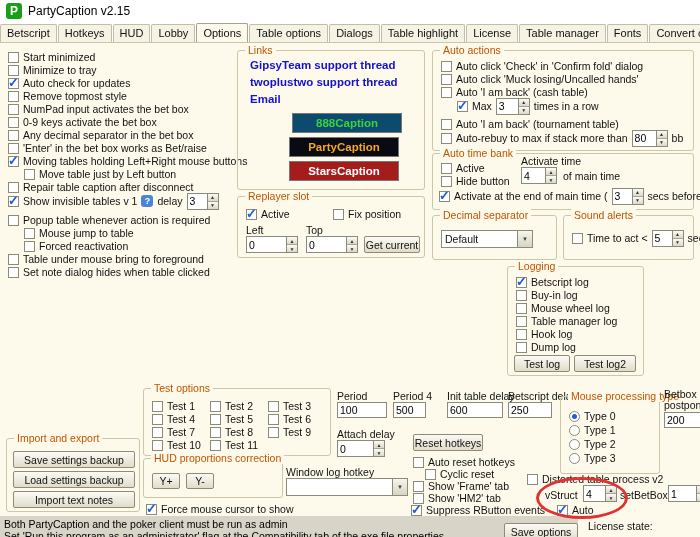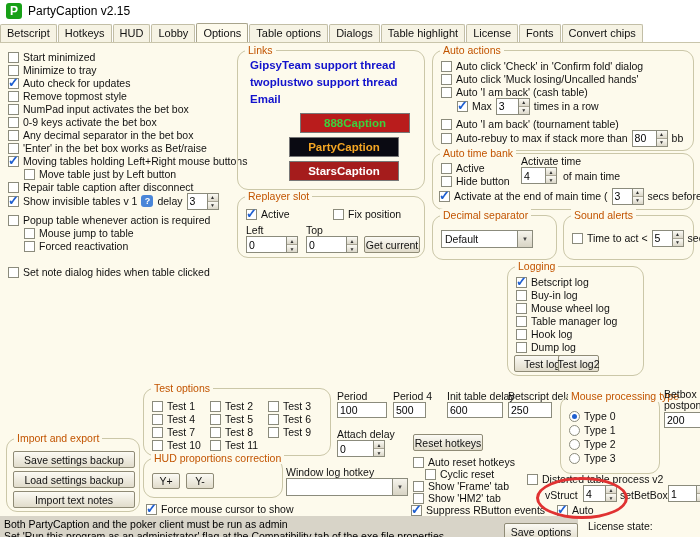--- a/index.html
+++ b/index.html
@@ -4,21 +4,21 @@
 <style>
 *{margin:0;padding:0;box-sizing:border-box}
 body{font-family:"Liberation Sans",sans-serif;background:#9a9a9a}
 #window{position:relative;width:700px;height:537px;overflow:hidden;background:#fdfaec;font-size:10.5px;color:#111}
 .titlebar{position:absolute;left:0;top:0;width:700px;height:22px;background:#fff}
 .app-icon{position:absolute;left:6px;top:3px;width:16px;height:16px;background:#17a017;color:#fff;font-weight:bold;font-size:12px;display:flex;align-items:center;justify-content:center;border-radius:3px}
 .title-text{position:absolute;left:28px;top:4px;font-size:12px;color:#000;white-space:nowrap}
 .tabbar{position:absolute;left:0;top:22px;width:700px;height:21px;background:#fff;border-bottom:1px solid #c9c5ab;display:flex;align-items:flex-end;overflow:hidden}
 .tab{flex:0 0 auto;height:18px;line-height:17px;padding:0 6px;border:1px solid #c2bea6;border-bottom:none;border-radius:2px 2px 0 0;margin-right:1px;background:#f6f3e4;white-space:nowrap;font-size:11px;cursor:default}
 .tab.active{background:#fdfaec;height:20px;line-height:19px;margin-bottom:-1px;border-color:#a8a48c}
-.group{position:absolute;border:1px solid #cbc7a8;border-radius:11px}
+.group{position:absolute;border:1px solid #cbc7a8;border-radius:3px}
 .gtitle{position:absolute;top:-7px;left:7px;background:#fdfaec;padding:0 3px;color:#c25400;white-space:nowrap}
 .lbl{position:absolute;white-space:nowrap}
 .cb,.rb{position:absolute;display:flex;align-items:center;gap:4px;white-space:nowrap;height:14px;cursor:default}
 .bx{flex:0 0 auto;width:11px;height:11px;background:#fff;border:1px solid #8b8b7c;position:relative}
 .cb.on .bx::after{content:"✓";position:absolute;left:-1px;top:-4px;color:#1f5fd0;font-weight:900;font-size:13px}
 .circ{flex:0 0 auto;width:11px;height:11px;border:1px solid #8b8b7c;border-radius:50%;background:#fff;position:relative}
 .rb.on .circ::after{content:"";position:absolute;left:2px;top:2px;width:5px;height:5px;border-radius:50%;background:#1f5fd0}
 .edit{position:absolute;height:16px;background:#fff;border:1px solid #8b8b7c;font-size:10.5px;padding:0 2px;font-family:inherit;color:#000}
 .spin{position:absolute;display:flex;height:17px}
 .cb .spin,.flexrow .spin{position:static;flex:0 0 auto}
@@ -51,20 +51,21 @@
   <div class="tabbar">
     <div class="tab">Betscript</div>
     <div class="tab">Hotkeys</div>
     <div class="tab">HUD</div>
     <div class="tab">Lobby</div>
     <div class="tab active">Options</div>
     <div class="tab">Table options</div>
     <div class="tab">Dialogs</div>
     <div class="tab">Table highlight</div>
     <div class="tab">License</div>
+    <div class="tab">Table manager</div>
     <div class="tab">Fonts</div>
     <div class="tab">Convert chips</div>
 
   </div>
 
   <label class="cb" style="left:8px;top:50px">
       <span class="bx"></span>
       <span>Start minimized</span>
     </label>
   <label class="cb" style="left:8px;top:63px">
@@ -125,31 +126,35 @@
       <span>Popup table whenever action is required</span>
     </label>
   <label class="cb" style="left:24px;top:226px">
       <span class="bx"></span>
       <span>Mouse jump to table</span>
     </label>
   <label class="cb" style="left:24px;top:239px">
       <span class="bx"></span>
       <span>Forced reactivation</span>
     </label>
+  <label class="cb" style="left:8px;top:252px">
+      <span class="bx"></span>
+      <span>Table under mouse bring to foreground</span>
+    </label>
   <label class="cb" style="left:8px;top:265px">
       <span class="bx"></span>
       <span>Set note dialog hides when table clicked</span>
     </label>
 
   <div class="group" style="left:237px;top:50px;width:188px;height:140px">
     <span class="gtitle">Links</span>
     <a class="link" style="left:12px;top:8px">GipsyTeam support thread</a>
     <a class="link" style="left:12px;top:25px">twoplustwo support thread</a>
     <a class="link" style="left:12px;top:42px">Email</a>
-    <div class="banner" style="left: 62px; top: 62px; color: rgb(60, 210, 60); background: #b91c1c;">888Caption</div>
+    <div class="banner" style="left: 54px; top: 62px; color: rgb(60, 210, 60); background: #0c4a6e;">888Caption</div>
     <div class="banner" style="left: 51px; top: 86px; color: rgb(245, 166, 35); background: rgb(10, 10, 18);">PartyCaption</div>
     <div class="banner" style="left: 51px; top: 110px; color: rgb(255, 255, 255); background: rgb(165, 28, 28);">StarsCaption</div>
   </div>
 
   <div class="group" style="left:237px;top:196px;width:188px;height:62px">
     <span class="gtitle">Replayer slot</span>
     <label class="cb on" style="left:8px;top:10px">
         <span class="bx"></span>
         <span>Active</span>
       </label>
@@ -297,21 +302,21 @@
       </label>
     <label class="cb" style="left:8px;top:60px">
         <span class="bx"></span>
         <span>Hook log</span>
       </label>
     <label class="cb" style="left:8px;top:73px">
         <span class="bx"></span>
         <span>Dump log</span>
       </label>
     <div class="btn" style="left:6px;top:88px;width:56px;height:17px">Test log</div>
-    <div class="btn" style="left:50px;top:88px;width:41px;height:17px">Test log2</div>
+    <div class="btn" style="left:66px;top:88px;width:62px;height:17px">Test log2</div>
   </div>
 
   <div class="group" style="left:143px;top:388px;width:188px;height:68px">
     <span class="gtitle">Test options</span>
     <label class="cb" style="left:8px;top:10px">
         <span class="bx"></span>
         <span>Test 1</span>
       </label>
     <label class="cb" style="left:66px;top:10px">
         <span class="bx"></span>

